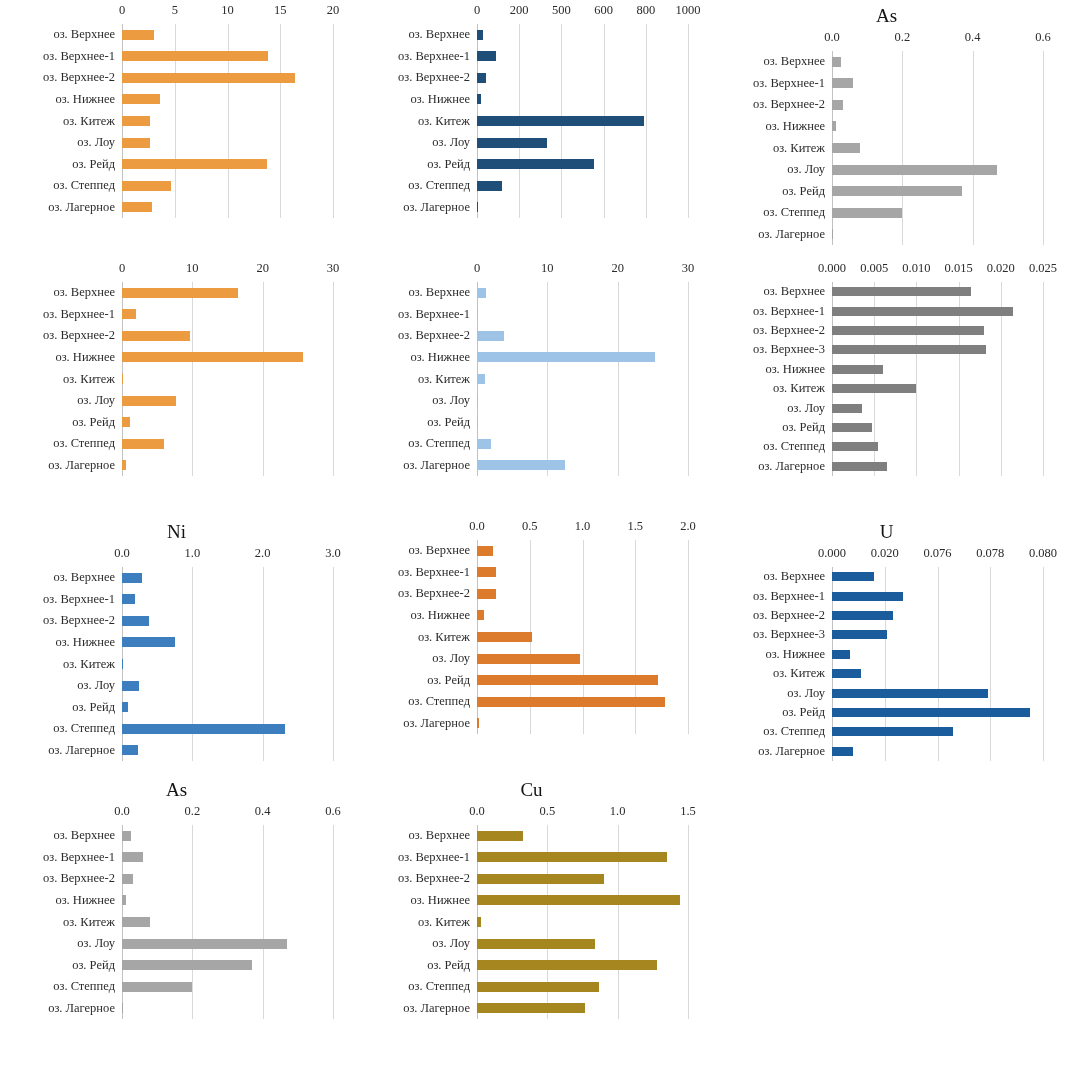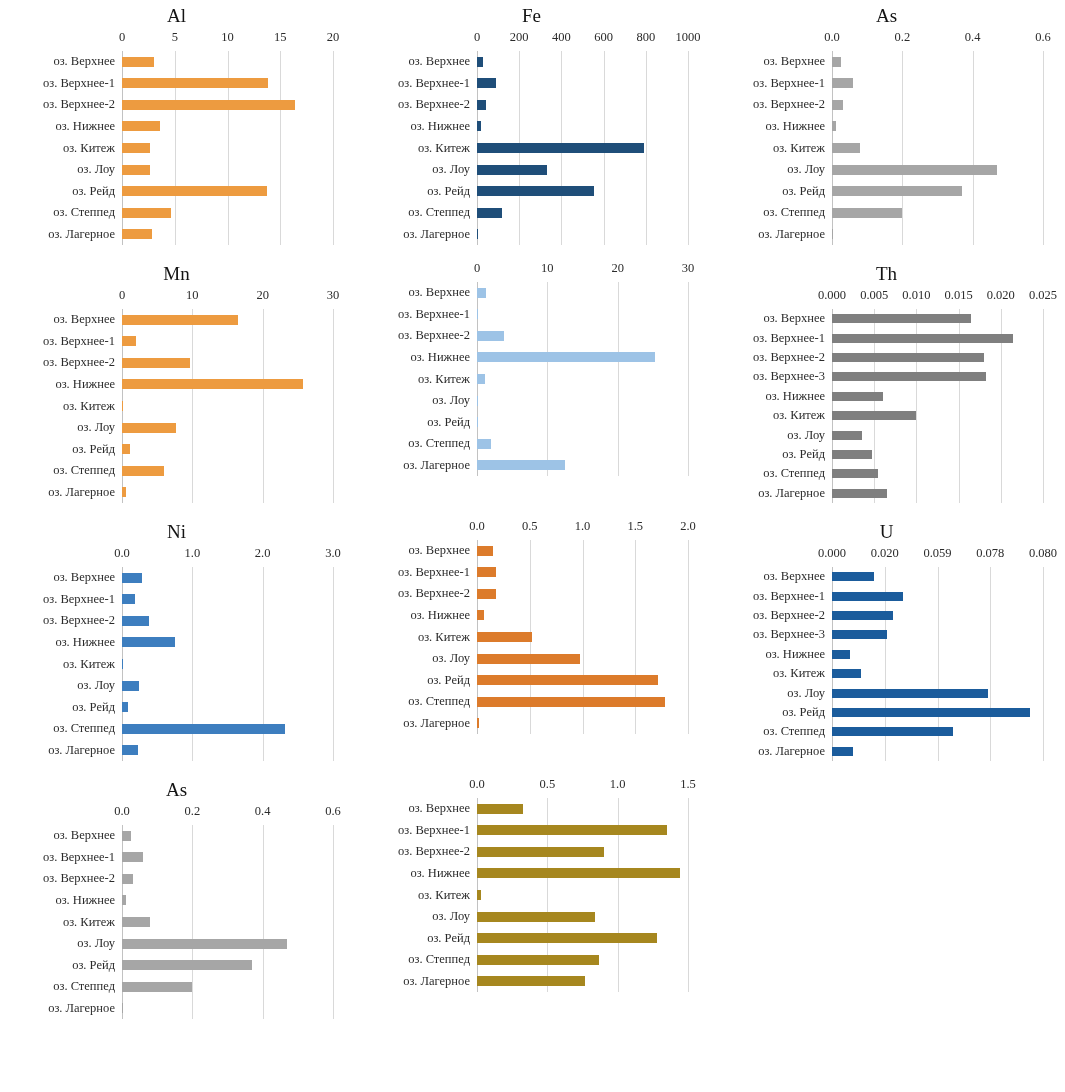--- a/index.html
+++ b/index.html
@@ -45,21 +45,20 @@
   .bar-row{flex:1;display:flex;align-items:center;}
   .bar{height:10px;}
   .dense .bar{height:9px;}
 </style>
 </head>
 <body>
 
 <div class="page">
   <div class="grid">
       <div class="chart-cell">
-        <div class="chart-title">Al</div>
         <div class="plot">
           <div class="labels-col" style="padding-top: 22px;">
             <div class="cat-label">оз. Верхнее</div>
             <div class="cat-label">оз. Верхнее-1</div>
             <div class="cat-label">оз. Верхнее-2</div>
             <div class="cat-label">оз. Нижнее</div>
             <div class="cat-label">оз. Китеж</div>
             <div class="cat-label">оз. Лоу</div>
             <div class="cat-label">оз. Рейд</div>
             <div class="cat-label">оз. Степпед</div>
@@ -104,41 +103,40 @@
                 </div>
                 <div class="bar-row">
                   <div class="bar" style="width: 14%; background: rgb(237, 155, 64);"></div>
                 </div>
               </div>
             </div>
           </div>
         </div>
       </div>
       <div class="chart-cell">
-        <div class="chart-title">Fe</div>
         <div class="plot">
           <div class="labels-col" style="padding-top: 22px;">
             <div class="cat-label">оз. Верхнее</div>
             <div class="cat-label">оз. Верхнее-1</div>
             <div class="cat-label">оз. Верхнее-2</div>
             <div class="cat-label">оз. Нижнее</div>
             <div class="cat-label">оз. Китеж</div>
             <div class="cat-label">оз. Лоу</div>
             <div class="cat-label">оз. Рейд</div>
             <div class="cat-label">оз. Степпед</div>
             <div class="cat-label">оз. Лагерное</div>
           </div>
           <div class="plot-right">
             <div class="plot-inner">
               <div class="gridline axis-line" style="left: 0%; background: rgb(194, 194, 194);"></div>
               <div class="tick" style="left: 0%;">0</div>
               <div class="gridline" style="left: 20%; background: rgb(217, 217, 217);"></div>
               <div class="tick" style="left: 20%;">200</div>
               <div class="gridline" style="left: 40%; background: rgb(217, 217, 217);"></div>
-              <div class="tick" style="left: 40%;">400</div>
+              <div class="tick" style="left: 40%;">500</div>
               <div class="gridline" style="left: 60%; background: rgb(217, 217, 217);"></div>
               <div class="tick" style="left: 60%;">600</div>
               <div class="gridline" style="left: 80%; background: rgb(217, 217, 217);"></div>
               <div class="tick" style="left: 80%;">800</div>
               <div class="gridline" style="left: 100%; background: rgb(217, 217, 217);"></div>
               <div class="tick" style="left: 100%;">1000</div>
               <div class="bars">
                 <div class="bar-row">
                   <div class="bar" style="width: 3%; background: rgb(31, 78, 121);"></div>
                 </div>
@@ -222,21 +220,20 @@
                 </div>
                 <div class="bar-row">
                   <div class="bar" style="width: 0.666667%; background: rgb(166, 166, 166);"></div>
                 </div>
               </div>
             </div>
           </div>
         </div>
       </div>
       <div class="chart-cell">
-        <div class="chart-title">Mn</div>
         <div class="plot">
           <div class="labels-col" style="padding-top: 22px;">
             <div class="cat-label">оз. Верхнее</div>
             <div class="cat-label">оз. Верхнее-1</div>
             <div class="cat-label">оз. Верхнее-2</div>
             <div class="cat-label">оз. Нижнее</div>
             <div class="cat-label">оз. Китеж</div>
             <div class="cat-label">оз. Лоу</div>
             <div class="cat-label">оз. Рейд</div>
             <div class="cat-label">оз. Степпед</div>
@@ -335,21 +332,20 @@
                 </div>
                 <div class="bar-row">
                   <div class="bar" style="width: 41.6667%; background: rgb(157, 195, 230);"></div>
                 </div>
               </div>
             </div>
           </div>
         </div>
       </div>
       <div class="chart-cell dense">
-        <div class="chart-title">Th</div>
         <div class="plot">
           <div class="labels-col" style="padding-top: 22px;">
             <div class="cat-label">оз. Верхнее</div>
             <div class="cat-label">оз. Верхнее-1</div>
             <div class="cat-label">оз. Верхнее-2</div>
             <div class="cat-label">оз. Верхнее-3</div>
             <div class="cat-label">оз. Нижнее</div>
             <div class="cat-label">оз. Китеж</div>
             <div class="cat-label">оз. Лоу</div>
             <div class="cat-label">оз. Рейд</div>
@@ -536,21 +532,21 @@
             <div class="cat-label">оз. Степпед</div>
             <div class="cat-label">оз. Лагерное</div>
           </div>
           <div class="plot-right">
             <div class="plot-inner">
               <div class="gridline axis-line" style="left: 0%; background: rgb(194, 194, 194);"></div>
               <div class="tick" style="left: 0%;">0.000</div>
               <div class="gridline" style="left: 25%; background: rgb(217, 217, 217);"></div>
               <div class="tick" style="left: 25%;">0.020</div>
               <div class="gridline" style="left: 50%; background: rgb(217, 217, 217);"></div>
-              <div class="tick" style="left: 50%;">0.059</div>
+              <div class="tick" style="left: 50%;">0.076</div>
               <div class="gridline" style="left: 75%; background: rgb(217, 217, 217);"></div>
               <div class="tick" style="left: 75%;">0.078</div>
               <div class="gridline" style="left: 100%; background: rgb(217, 217, 217);"></div>
               <div class="tick" style="left: 100%;">0.080</div>
               <div class="bars">
                 <div class="bar-row">
                   <div class="bar" style="width: 20%; background: rgb(27, 92, 156);"></div>
                 </div>
                 <div class="bar-row">
                   <div class="bar" style="width: 33.75%; background: rgb(27, 92, 156);"></div>
@@ -635,20 +631,21 @@
                 </div>
                 <div class="bar-row">
                   <div class="bar" style="width: 0.666667%; background: rgb(166, 166, 166);"></div>
                 </div>
               </div>
             </div>
           </div>
         </div>
       </div>
       <div class="chart-cell">
+        <div class="chart-title">Cu</div>
         <div class="plot">
           <div class="labels-col" style="padding-top: 22px;">
             <div class="cat-label">оз. Верхнее</div>
             <div class="cat-label">оз. Верхнее-1</div>
             <div class="cat-label">оз. Верхнее-2</div>
             <div class="cat-label">оз. Нижнее</div>
             <div class="cat-label">оз. Китеж</div>
             <div class="cat-label">оз. Лоу</div>
             <div class="cat-label">оз. Рейд</div>
             <div class="cat-label">оз. Степпед</div>

